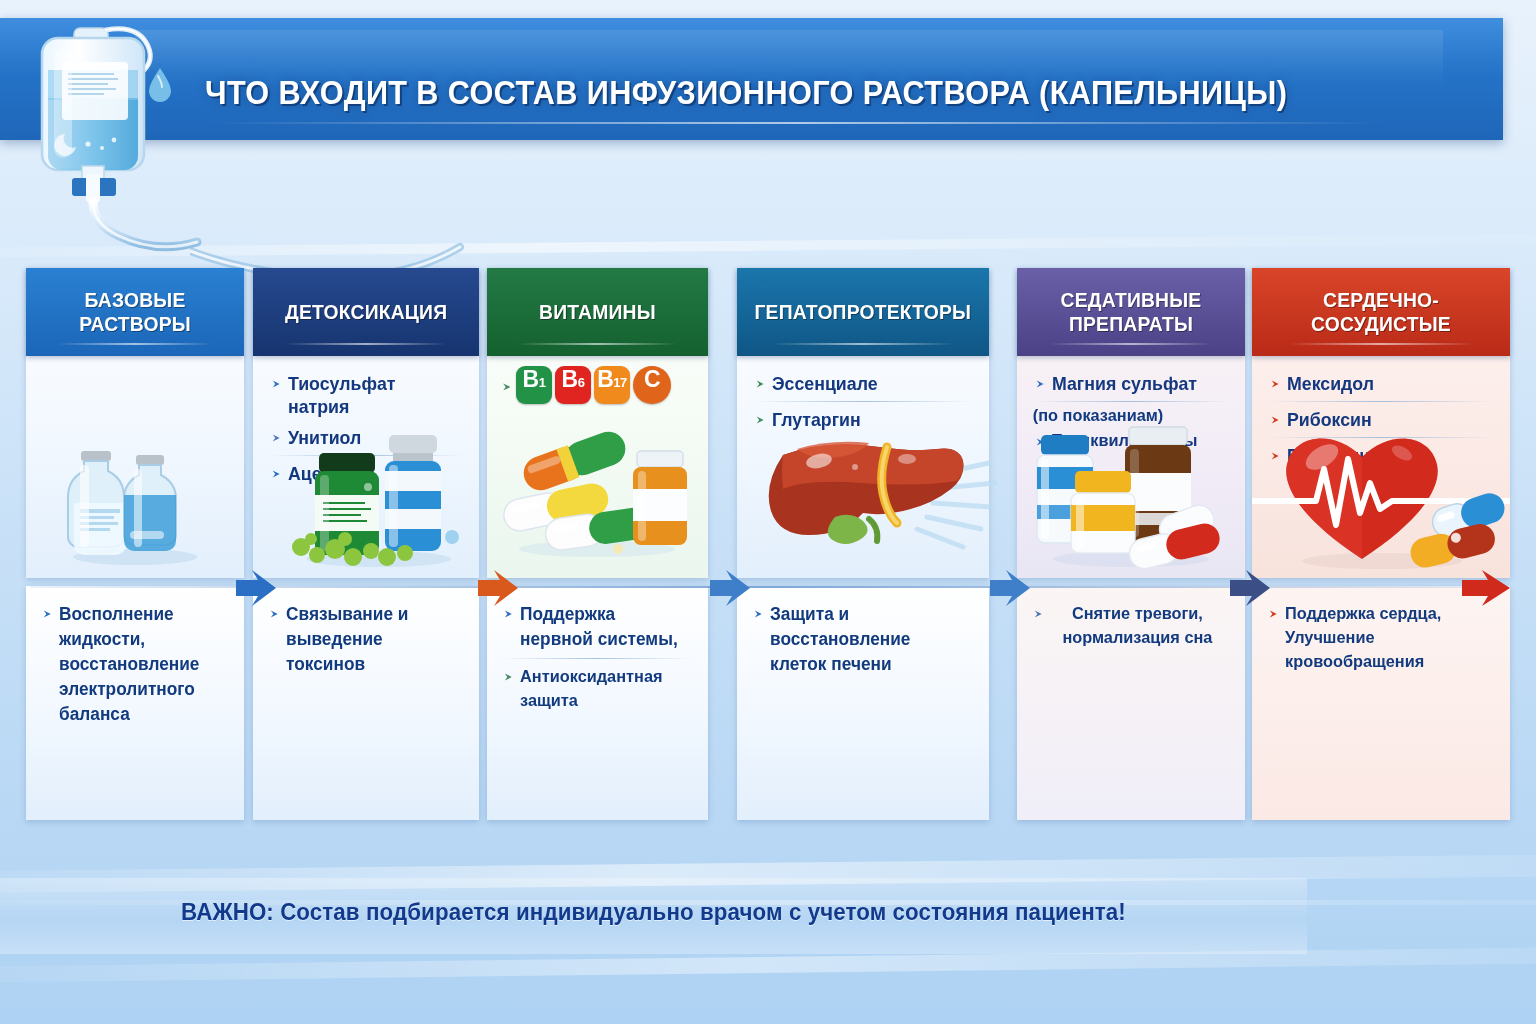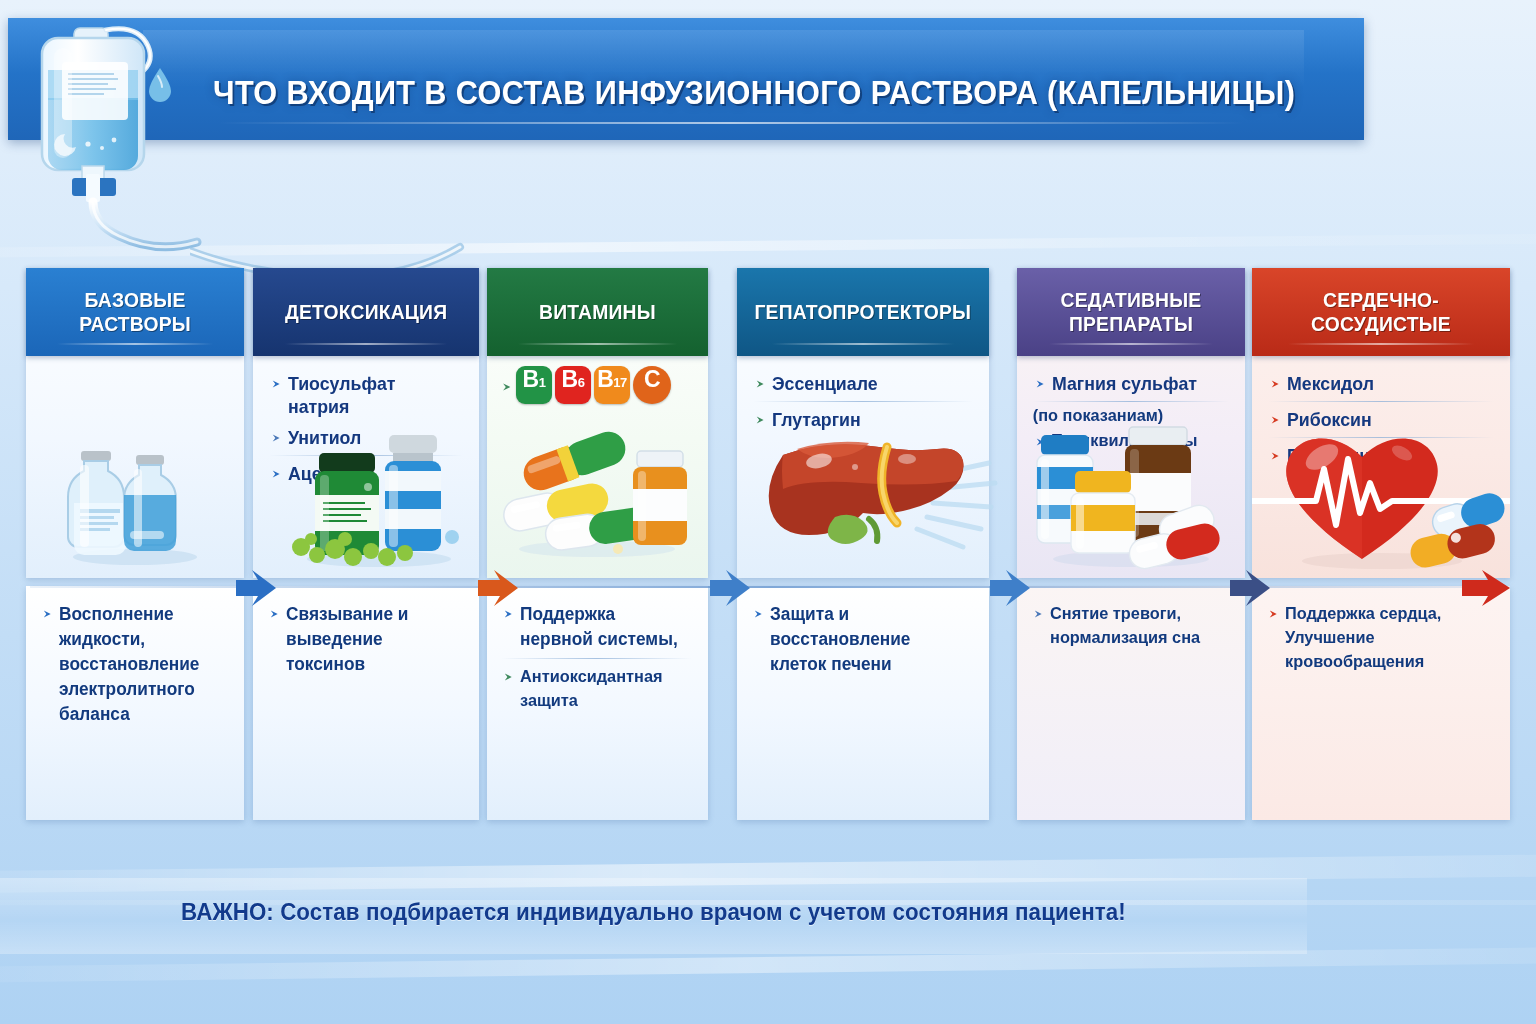--- a/index.html
+++ b/index.html
@@ -24,21 +24,21 @@
     background:linear-gradient(90deg,rgba(255,255,255,0) 0%,rgba(255,255,255,.5) 40%,rgba(255,255,255,0) 100%);
     transform:rotate(-.6deg);}
   .sheen.c{left:-10%;top:956px;width:130%;height:16px;
     background:linear-gradient(90deg,rgba(255,255,255,0) 0%,rgba(255,255,255,.42) 45%,rgba(255,255,255,0) 100%);
     transform:rotate(-.7deg);}
   .sheen.d{left:-10%;top:900px;width:130%;height:5px;
     background:linear-gradient(90deg,rgba(255,255,255,0) 0%,rgba(255,255,255,.35) 50%,rgba(255,255,255,0) 100%);}
 
   
   #titlebar{
-    position:absolute;left:8px;top:18px;width:1356px;height:122px;
+    position:absolute;left:0;top:18px;width:1503px;height:122px;
     background:linear-gradient(180deg,#3f8ede 0%,#2473c8 45%,#1f66b8 100%);
     box-shadow:0 3px 10px rgba(20,60,120,.35);
   }
   #titlebar:before{
     content:"";position:absolute;left:135px;top:12px;right:60px;height:96px;
     background:linear-gradient(180deg,rgba(255,255,255,.10),rgba(255,255,255,0) 60%);
   }
   #titlebar:after{
     content:"";position:absolute;left:210px;right:120px;top:104px;height:2px;
     background:linear-gradient(90deg,rgba(255,255,255,0),rgba(255,255,255,.65),rgba(255,255,255,0));
@@ -60,21 +60,21 @@
   .card{
     position:absolute;left:0;right:0;
     background:linear-gradient(180deg,#ffffff 0%,#f2f8ff 55%,#e2effc 100%);
     box-shadow:0 2px 6px rgba(40,80,140,.22);
   }
   .card.top{top:0;height:310px;}
   .card.bot{top:318px;bottom:0;}
   .card.tinted-red{background:linear-gradient(180deg,#fdf3f1 0%,#fbeae6 60%,#f8e2dc 100%);}
   .card.tinted-redb{background:linear-gradient(180deg,#fdf4f2 0%,#fbe9e5 100%);}
   .card.tinted-pur{background:linear-gradient(180deg,#fdf6f3 0%,#f3edf7 55%,#e9e6f4 100%);}
-  .card.tinted-purb{background:linear-gradient(180deg,#fbf5f4 0%,#f0eef8 100%);}
+  .card.tinted-purb{background:linear-gradient(180deg,#fbf5f4 0%,#f0eef8 100%);text-align:center;}
   .card.tinted-grn{background:linear-gradient(180deg,#ffffff 0%,#f4fbf4 55%,#eaf6ee 100%);}
 
   .chead{
     position:relative;height:88px;margin:0;
     display:flex;align-items:center;justify-content:center;
     box-shadow:0 2px 5px rgba(30,60,110,.3);
   }
   .chead span{
     color:#fff;font-weight:bold;font-size:21px;line-height:24px;
     text-align:center;letter-spacing:.2px;

